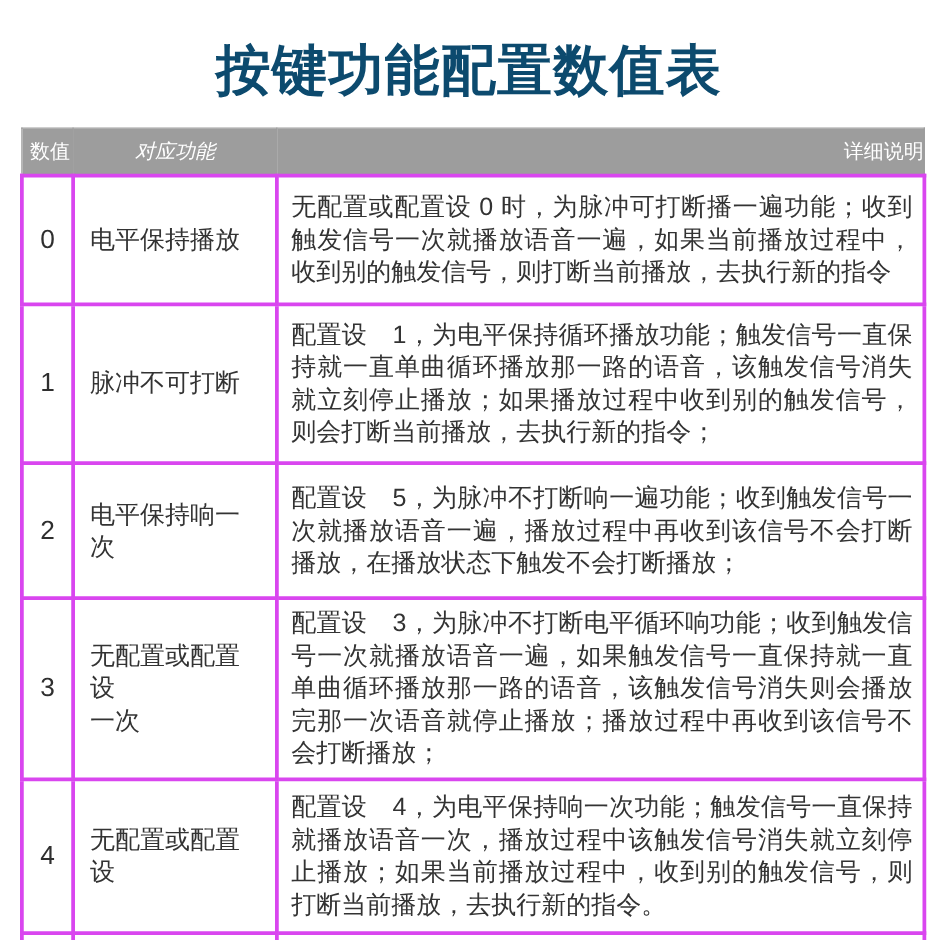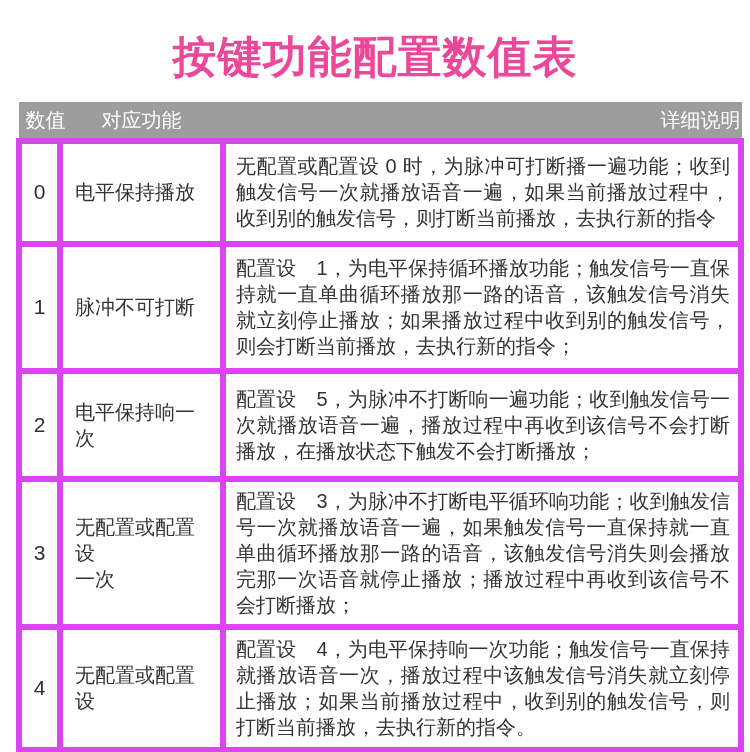--- a/index.html
+++ b/index.html
@@ -8,46 +8,46 @@
     background: #ffffff;
     overflow: hidden;
     font-family: "Liberation Sans", "DejaVu Sans", sans-serif;
   }
   .page-title {
     margin: 31px 0 19px;
     text-align: center;
     font-size: 44px;
     line-height: 52px;
     font-weight: 900;
-    color: #ec4899;
+    color: #0c4a6e;
     letter-spacing: 1px;
   }
   table.config-table {
     margin-left: 16px;
     width: 722px;
     border-collapse: collapse;
     table-layout: fixed;
   }
   col.c-value  { width: 41px; }
   col.c-func   { width: 163px; }
   col.c-desc   { width: 518px; }
   thead tr { height: 38px; }
   thead th {
     background: #9d9d9d;
     color: #ffffff;
-    font-size: 20px;
+    font-size: 16px;
     font-weight: 500;
     border: 1px solid #9d9d9d;
     vertical-align: middle;
   }
   th.h-value { text-align: left; padding-left: 6px; white-space: nowrap; overflow: visible; }
-  th.h-func  { text-align: center; }
+  th.h-func  { text-align: center; font-style: italic; }
   th.h-desc  { text-align: right; }
   tbody td {
-    border: 6px solid #d946ef;
+    border: 3px solid #d946ef;
     vertical-align: middle;
     color: #333333;
     font-size: 20px;
   }
   td.cell-value { text-align: center; font-size: 21px; color: #2f2f2f; }
   td.cell-func  { padding-left: 12px; padding-right: 14px; line-height: 26px; white-space: pre-line; }
   td.cell-desc  {
     padding: 6px 8px 6px 10px;
     line-height: 26px;
     text-align: justify;

